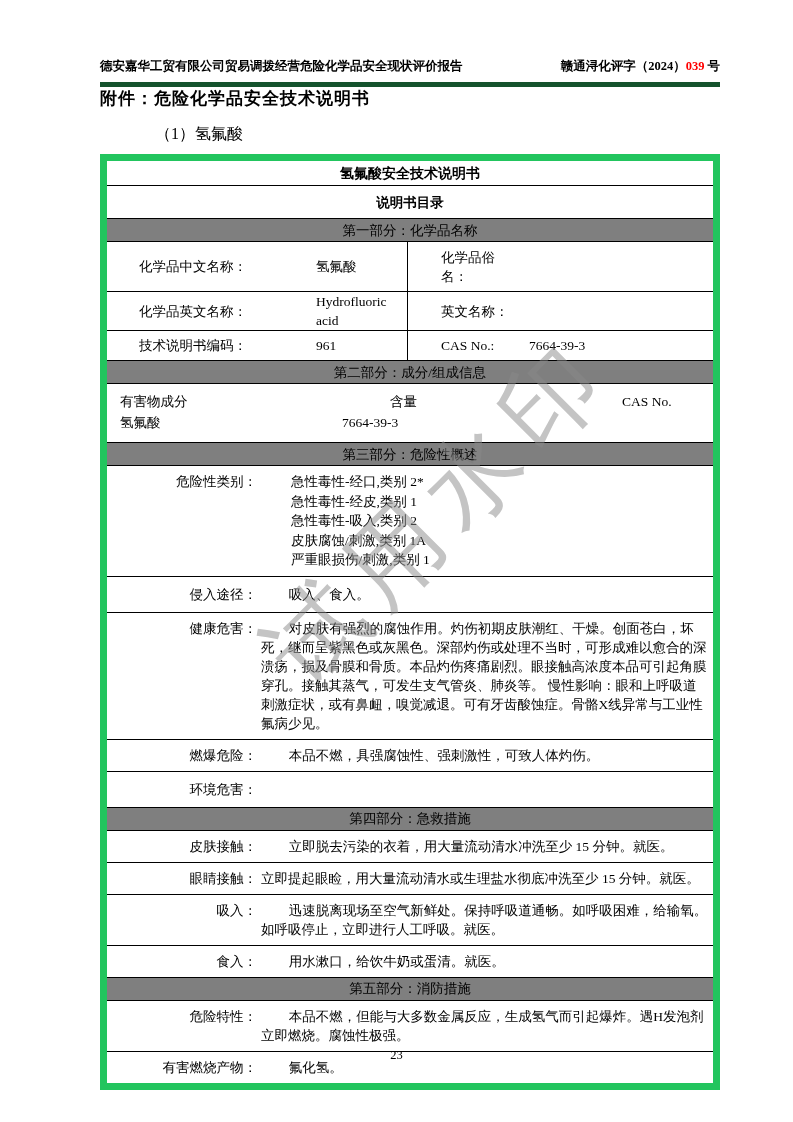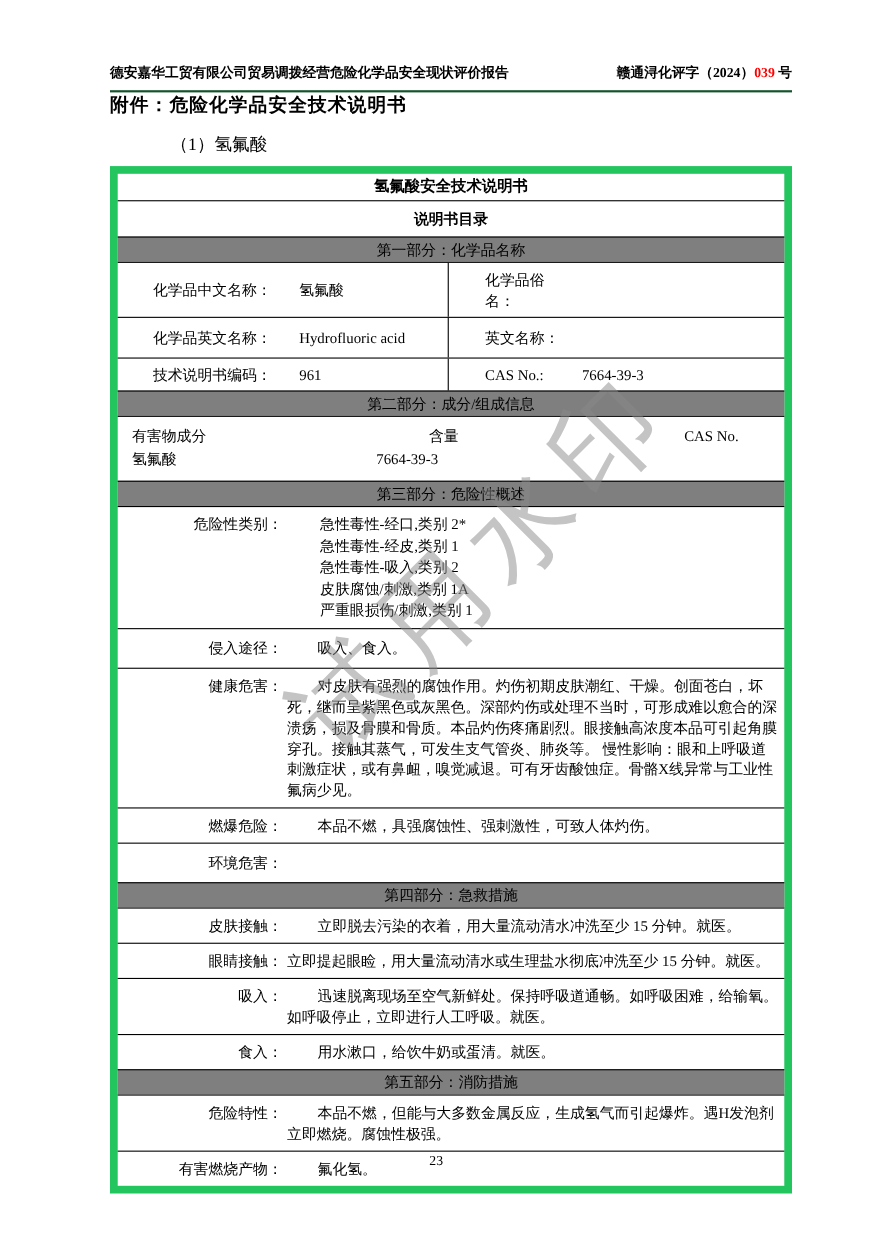--- a/index.html
+++ b/index.html
@@ -8,38 +8,38 @@
     position:relative; width:793px; height:1122px; margin:0 auto;
     background:#fff; color:#000;
     font-family:"Liberation Serif","DejaVu Serif",serif;
     overflow:hidden;
   }
   .content { position:absolute; left:100px; top:58px; width:620px; }
 
   .running-header {
     display:flex; justify-content:space-between; align-items:flex-end;
     font-weight:bold; font-size:12.5px; padding-bottom:7px;
-    border-bottom:2px solid #14532d;
+    border-bottom:5px solid #14532d;
   }
   .running-header .right { white-space:nowrap; }
   .red { color:var(--doc-number, #ff0000); }
 
   .attachment-title { font-size:17px; font-weight:bold; letter-spacing:1px; }
   .chemical-item { font-size:16px; font-weight:normal; margin:14px 0 9px 55px; }
 
   .msds { border:7px solid #22c55e; font-size:13.5px; line-height:19px; }
   .msds > div + div { border-top:1px solid #000; }
 
   .r-center { display:flex; align-items:center; justify-content:center; }
   .r-title { min-height:24px; font-weight:bold; font-size:14px; }
   .r-toc { min-height:33px; font-weight:bold; font-size:13.5px; }
   .r-sec { min-height:23px; background:var(--section-header-bg, #7f7f7f); color:#000;text-align:center; }
 
   .r-2col { display:flex; align-items:stretch; }
-  .c-left { width:300px; display:flex; align-items:center; padding-left:32px; }
+  .c-left { width:300px; display:flex; align-items:center; padding-left:32px;gap:44px; }
   .c-right { flex:1; border-left:1px solid #000; display:flex; align-items:center; padding-left:33px; }
   .p1-label { white-space:pre-line; }
   .c-left .p1-label { min-width:133px; }
   .cas-label { min-width:88px; }
   .h50 { min-height:50px; } .h37 { min-height:37px; } .h30 { min-height:30px; }
 
   .p2 { padding:7px 0 9px; }
   .p2-line { display:flex; line-height:21px; }
   .p2-c1 { width:235px; padding-left:13px; }
   .p2-c2 { width:280px; padding-left:13px; }

